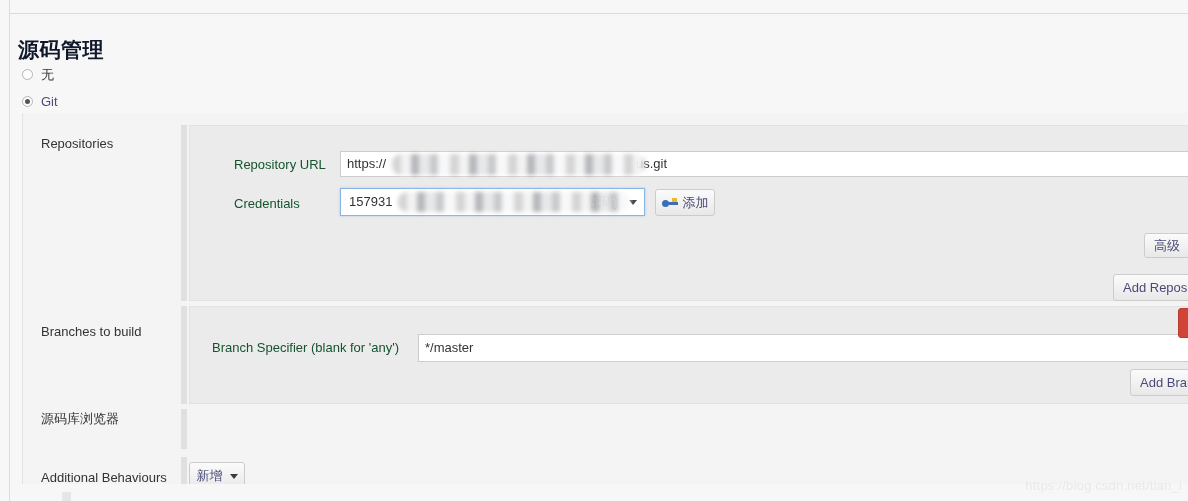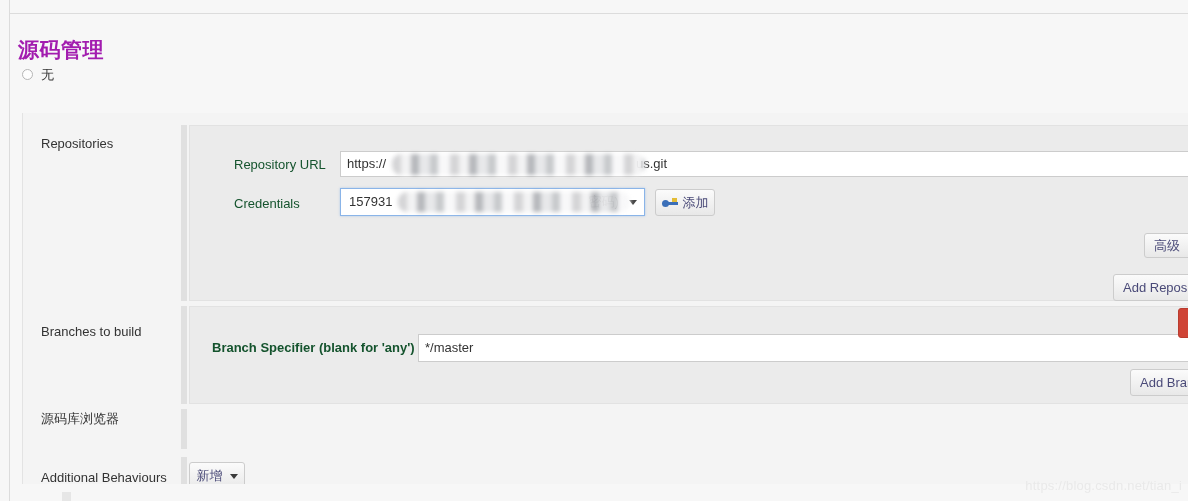--- a/index.html
+++ b/index.html
@@ -36,21 +36,21 @@
     height: 501px;
     background: #dcdcdc;
   }
 
   .page-title {
     position: absolute;
     left: 18px;
     top: 22px;
     font-size: 21px;
     font-weight: bold;
-    color: #a21caf;
+    color: #0f172a;
     letter-spacing: 0.5px;
   }
 
   
   .scm-radios {
     position: absolute;
     left: 22px;
     top: 61px;
     width: 160px;
   }
@@ -294,20 +294,24 @@
 <div class="page-left-border"></div>
 <div class="top-rule"></div>
 
 <h1 class="page-title">源码管理</h1>
 
 <div class="scm-radios">
   <div class="radio-row">
     <span class="radio"></span>
     <span class="radio-label">无</span>
   </div>
+  <div class="radio-row">
+    <span class="radio checked"></span>
+    <span class="radio-label link">Git</span>
+  </div>
 </div>
 
 <div class="form-area">
 
   <div class="row" style="top:12px;height:178px;">
     <span class="row-label" style="top:11px;">Repositories</span>
 
     <div class="setting-bar" style="left:158px;top:0px;height:176px;"></div>
 
     <div class="panel" style="left:166px;top:0px;width:1000px;height:176px;">
@@ -344,21 +348,21 @@
     </div>
   </div>
 
   <div class="row" style="top:193px;height:100px;">
     <span class="row-label" style="top:18px;">Branches to build</span>
 
     <div class="setting-bar" style="left:158px;top:0px;height:98px;"></div>
 
     <div class="panel" style="left:166px;top:0px;width:1000px;height:98px;">
 
-      <span class="sub-label" style="left:22px;top:33px;font-weight:bold;">Branch Specifier (blank for 'any')</span>
+      <span class="sub-label" style="left:22px;top:33px;">Branch Specifier (blank for 'any')</span>
       <div class="text-input" style="left:228px;top:27px;width:772px;height:28px;line-height:26px;">
         <span>*/master</span>
       </div>
 
       <div class="delete-btn" style="left:988px;top:1px;width:14px;height:30px;"></div>
 
       <div class="btn" style="left:940px;top:62px;width:105px;height:27px;justify-content:flex-start;">
         <span class="lbl">Add Branch</span>
       </div>
     </div>

